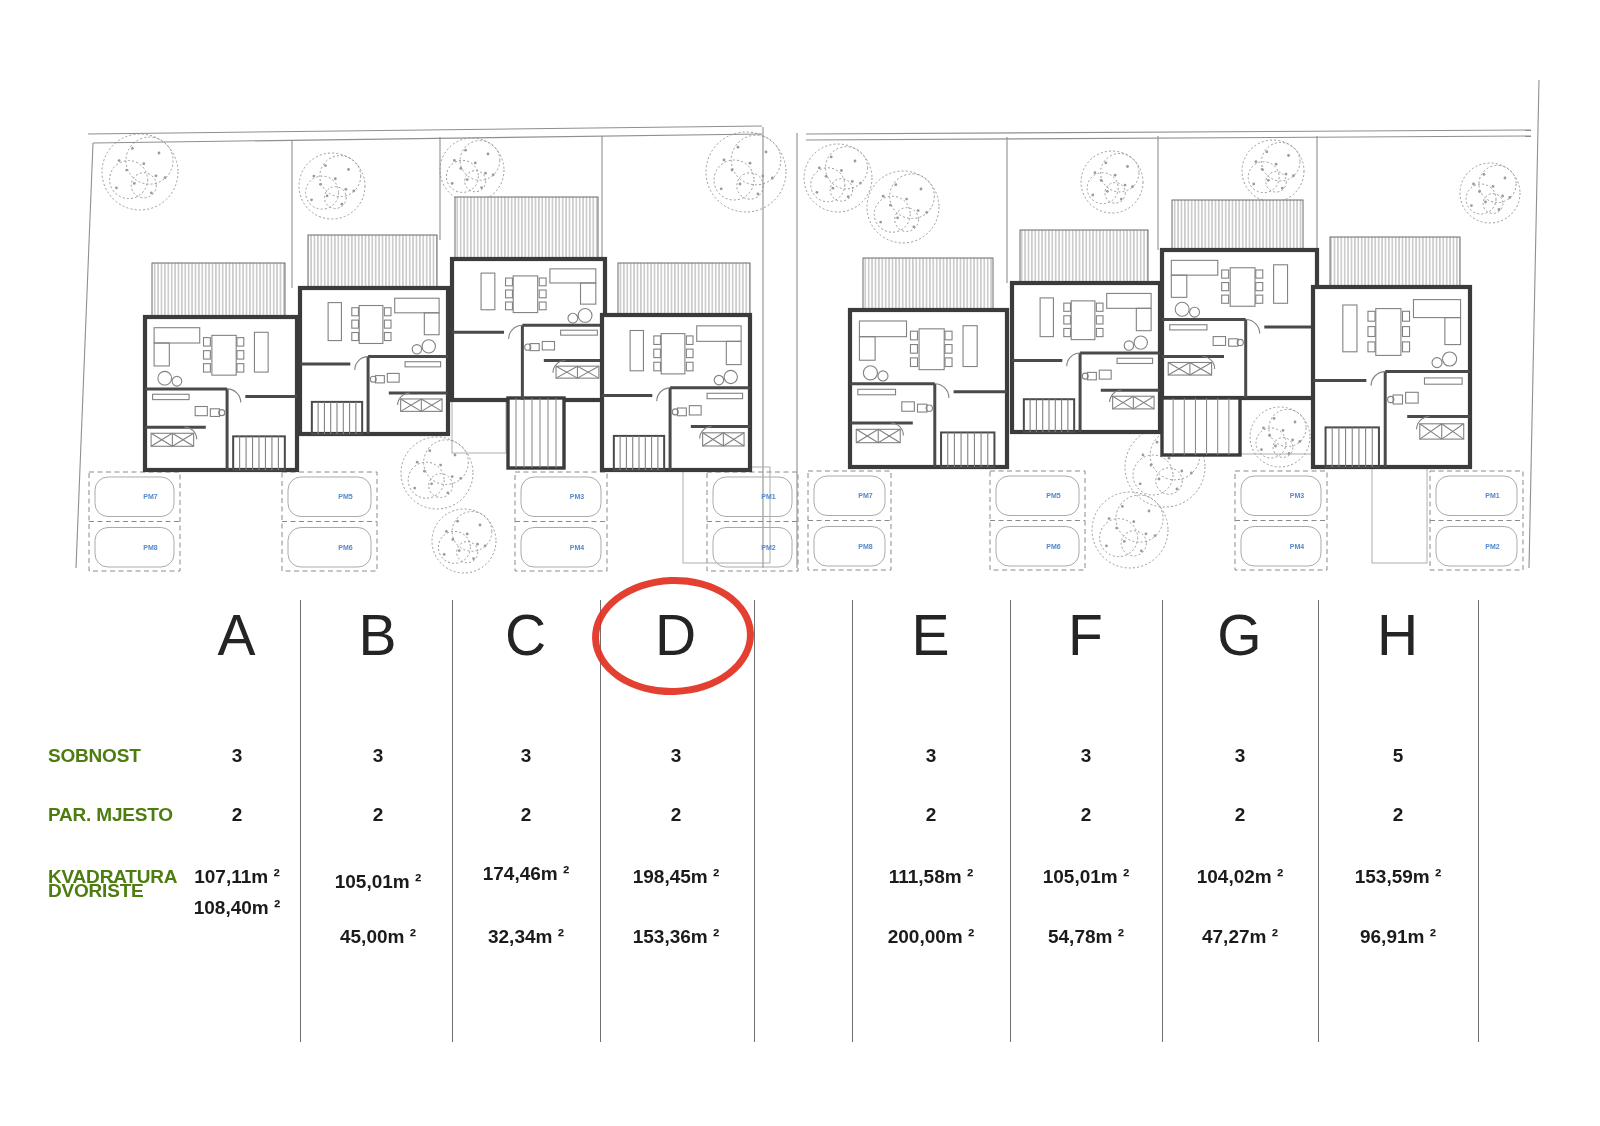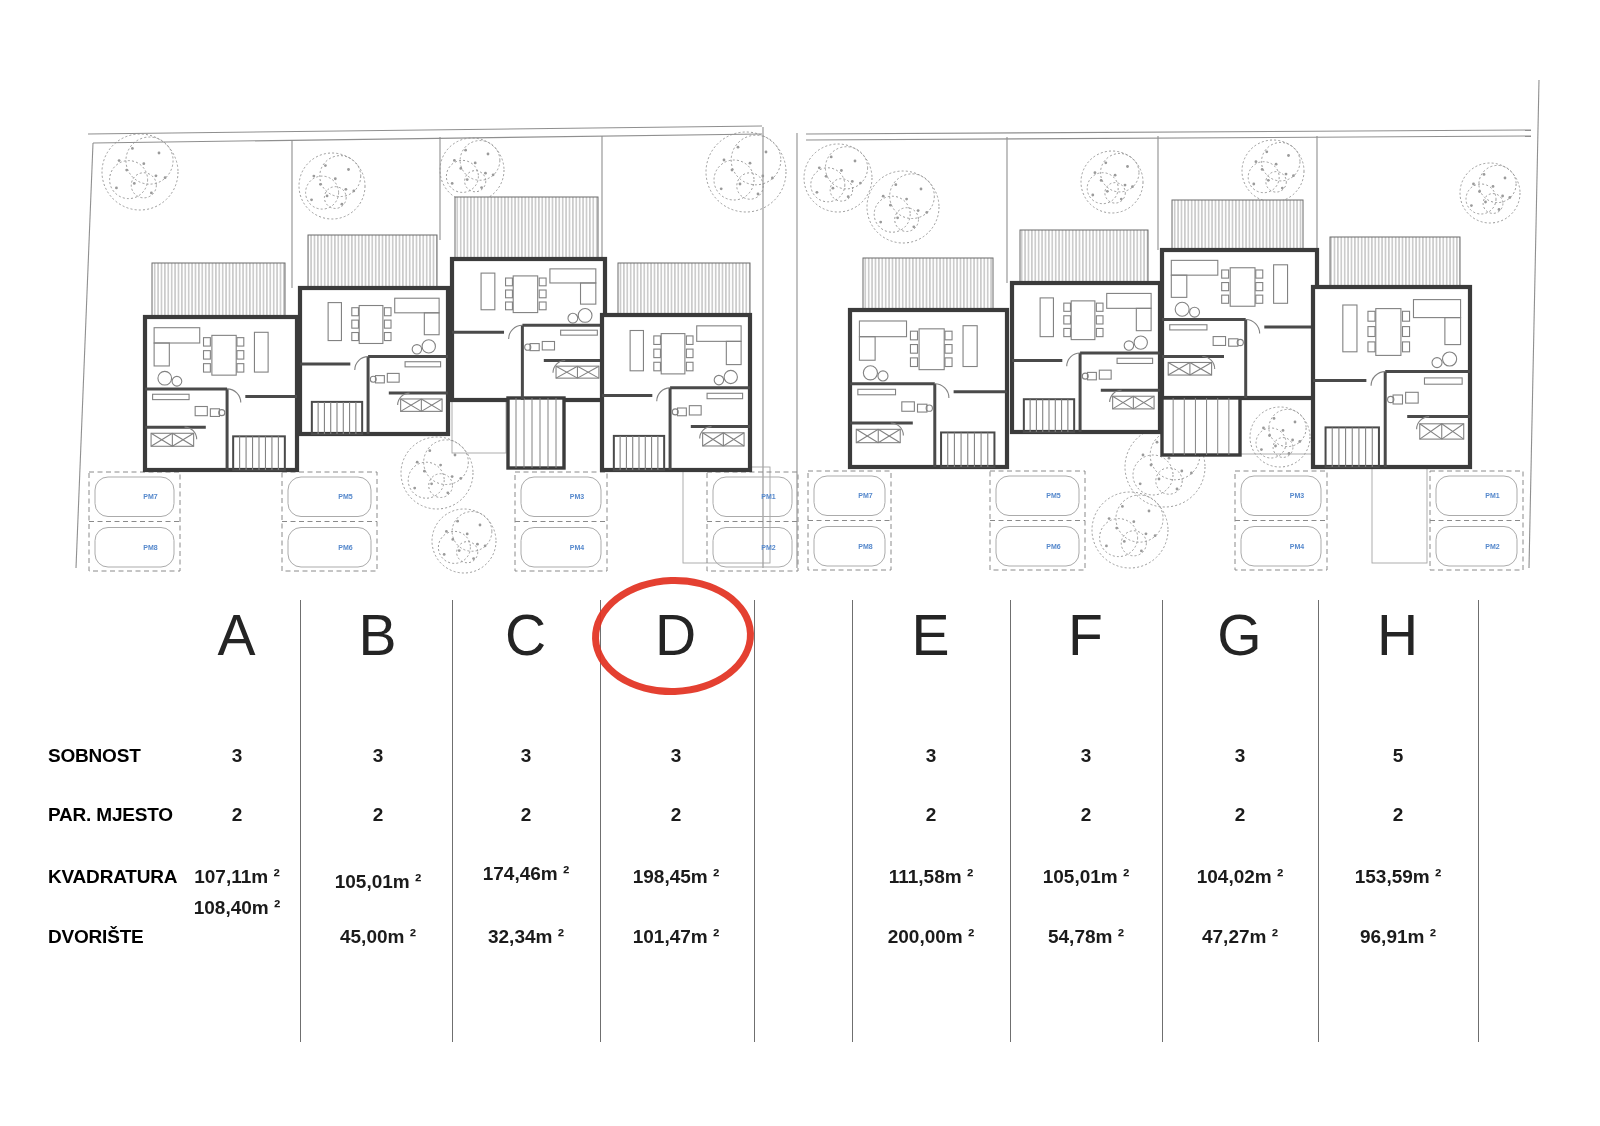--- a/index.html
+++ b/index.html
@@ -2,21 +2,21 @@
 <html><head>
 <meta charset="utf-8">
 <style>
   html,body{margin:0;padding:0;background:#ffffff;}
   .page{position:relative;width:1600px;height:1126px;background:#ffffff;overflow:hidden;
         font-family:"Liberation Sans", sans-serif;}
   #site-plan-svg{position:absolute;left:0;top:0;}
   .vline{position:absolute;width:1.3px;background:#6f6f6f;top:600px;height:442px;}
   .unit-letter{position:absolute;top:602px;transform:translateX(-50%);
         font-size:57px;font-weight:400;color:#242424;line-height:66px;letter-spacing:1px;}
-  .row-label{position:absolute;left:48px;font-size:19px;font-weight:700;color:#000000;
+  .row-label{position:absolute;left:48px;font-size:19px;font-weight:700;color:#4d7c0f;
         letter-spacing:-0.2px;line-height:24px;}
   .cell{position:absolute;transform:translateX(-50%);font-size:19px;font-weight:700;
         color:#1b1b1b;line-height:24px;white-space:nowrap;}
   .sel-ellipse{position:absolute;left:592px;top:577px;width:162px;height:118px;
         border:7px solid #e2301f;border-radius:50%;transform:rotate(-2deg);
         box-sizing:border-box;opacity:0.92;}
 </style>
 </head>
 <body>
 
@@ -696,21 +696,21 @@
   <div class="unit-letter" style="left:931px">E</div>
   <div class="unit-letter" style="left:1086px">F</div>
   <div class="unit-letter" style="left:1240px">G</div>
   <div class="unit-letter" style="left:1398px">H</div>
 
   <div class="sel-ellipse" style="border-color: rgb(226, 48, 31);"></div>
 
   <div class="row-label" style="top:744px">SOBNOST</div>
   <div class="row-label" style="top:803px">PAR. MJESTO</div>
   <div class="row-label" style="top:865px">KVADRATURA</div>
-  <div class="row-label" style="top:925px">DVORIŠTE</div>
+  <div class="row-label" style="top:879px">DVORIŠTE</div>
 
   <div class="cell" style="left:237px;top:744px">3</div>
   <div class="cell" style="left:378px;top:744px">3</div>
   <div class="cell" style="left:526px;top:744px">3</div>
   <div class="cell" style="left:676px;top:744px">3</div>
   <div class="cell" style="left:931px;top:744px">3</div>
   <div class="cell" style="left:1086px;top:744px">3</div>
   <div class="cell" style="left:1240px;top:744px">3</div>
   <div class="cell" style="left:1398px;top:744px">5</div>
 
@@ -728,19 +728,19 @@
   <div class="cell" style="left:526px;top:862px">174,46m ²</div>
   <div class="cell" style="left:676px;top:865px">198,45m ²</div>
   <div class="cell" style="left:931px;top:865px">111,58m ²</div>
   <div class="cell" style="left:1086px;top:865px">105,01m ²</div>
   <div class="cell" style="left:1240px;top:865px">104,02m ²</div>
   <div class="cell" style="left:1398px;top:865px">153,59m ²</div>
 
   <div class="cell" style="left:237px;top:896px">108,40m ²</div>
   <div class="cell" style="left:378px;top:925px">45,00m ²</div>
   <div class="cell" style="left:526px;top:925px">32,34m ²</div>
-  <div class="cell" style="left:676px;top:925px">101,47m ²</div>
+  <div class="cell" style="left:676px;top:925px">153,36m ²</div>
   <div class="cell" style="left:931px;top:925px">200,00m ²</div>
   <div class="cell" style="left:1086px;top:925px">54,78m ²</div>
   <div class="cell" style="left:1240px;top:925px">47,27m ²</div>
   <div class="cell" style="left:1398px;top:925px">96,91m ²</div>
 
 </div>
 
 </body></html>

